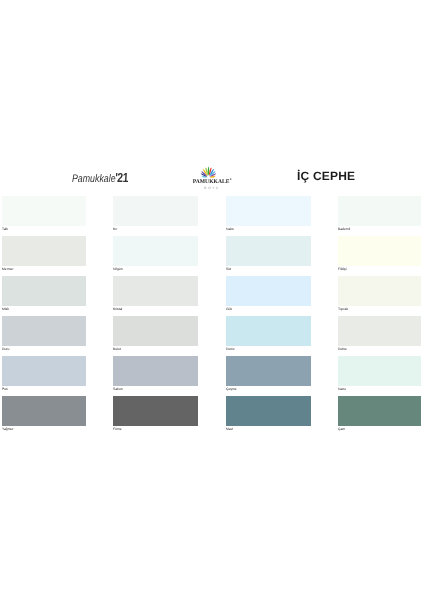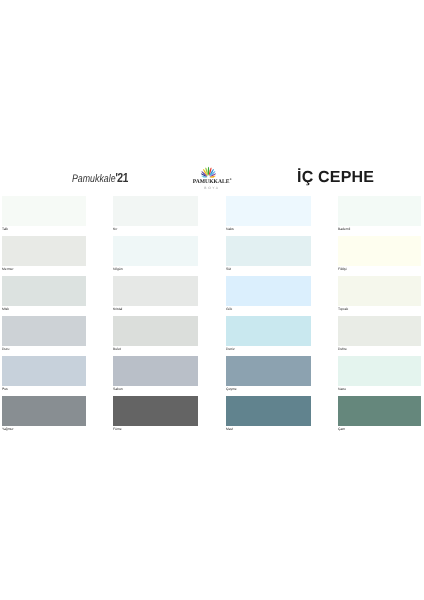--- a/index.html
+++ b/index.html
@@ -20,21 +20,21 @@
   .logo{position:absolute;left:186px;top:160px;width:52px;height:32px;}
   .logo-mark{position:absolute;left:9.3px;top:5.9px;overflow:hidden;}
   .logo-word{position:absolute;left:0;top:17.3px;width:52px;text-align:center;
      font-family:"Liberation Serif",serif;font-size:5.6px;letter-spacing:0.05px;color:#262626;
      font-weight:bold;line-height:6px;white-space:nowrap;}
   .logo-word .tm{font-size:2.3px;vertical-align:super;letter-spacing:0;}
   .logo-sub{position:absolute;left:0;top:26.0px;width:52px;text-align:center;
      font-family:"Liberation Sans",sans-serif;font-size:3.3px;letter-spacing:1.6px;color:#9a9a9a;
      line-height:5px;white-space:nowrap;}
 
-  .title{position:absolute;left:297px;top:169px;font-size:16px;font-weight:bold;color:#1c1c1c;
+  .title{position:absolute;left:297px;top:169px;font-size:12px;font-weight:bold;color:#1c1c1c;
      letter-spacing:0.2px;white-space:nowrap;}
 
   
   .grid{position:absolute;left:0;top:195.5px;width:424px;}
   .col{position:absolute;top:0;}
   .col.c0{left:2px;width:84px;}
   .col.c1{left:113px;width:85px;}
   .col.c2{left:226px;width:85px;}
   .col.c3{left:338px;width:83px;}
   .cell{position:absolute;left:0;width:100%;}

